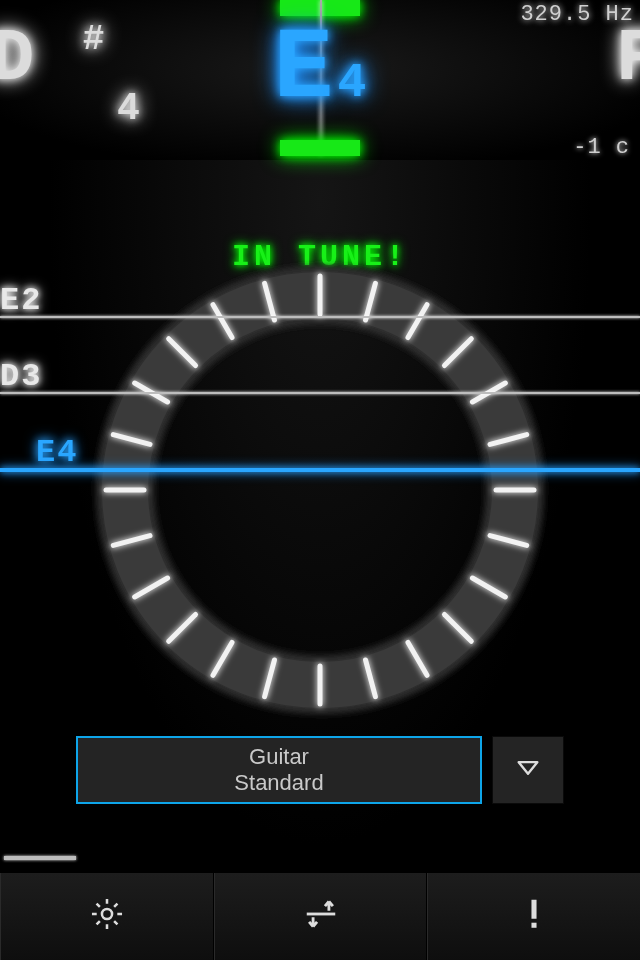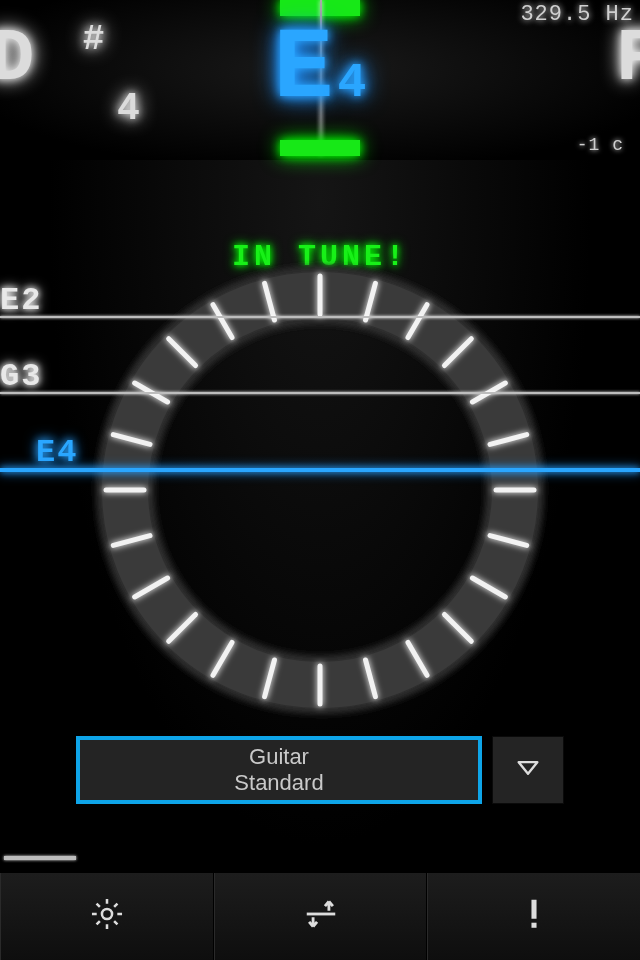--- a/index.html
+++ b/index.html
@@ -27,23 +27,23 @@
     top: 2px; right: 6px;
     color: #cfcfcf;
     font-size: 22px;
     letter-spacing: 1px;
     text-shadow: 0 0 6px #fff;
     font-family: 'Courier New', monospace;
     text-align: right;
   }
   .cents {
     position: absolute;
-    top: 135px; right: 16px;
+    top: 135px; right: 10px;
     color: #cfcfcf;
-    font-size: 18px;
+    font-size: 22px;
     letter-spacing: 1px;
     text-shadow: 0 0 5px #fff;
   }
 
   .prev-note, .next-note {
     position: absolute;
     top: 22px;
     color: #dcdcdc;
     text-shadow: 0 0 10px #fff, 0 0 20px #fff;
     font-family: 'Courier New', monospace;
@@ -184,21 +184,21 @@
     position: absolute;
     left: 76px; right: 76px;
     bottom: 156px;
     height: 68px;
     display: flex;
     gap: 10px;
   }
   .inst-name {
     flex: 1;
     background: #242424;
-    border: 4px solid #0ea5e9;
+    border: 2px solid #0ea5e9;
     display: flex;
     flex-direction: column;
     justify-content: center;
     align-items: center;
     color: #c9c9c9;
     font-family: sans-serif;
     font-size: 22px;
     line-height: 1.2;
   }
   .inst-drop {
@@ -348,21 +348,21 @@
       </g>
     </svg>
   </div>
 
   <div class="strings" id="strings">
       <div class="string-row">
         <div class="string-label">E2</div>
         <div class="string-line"></div>
       </div>
       <div class="string-row">
-        <div class="string-label">G3</div>
+        <div class="string-label">D3</div>
         <div class="string-line"></div>
       </div>
       <div class="string-row active">
         <div class="string-label">E4</div>
         <div class="string-line"></div>
       </div>
     </div>
 </div>
 
 <div class="instrument-bar">

